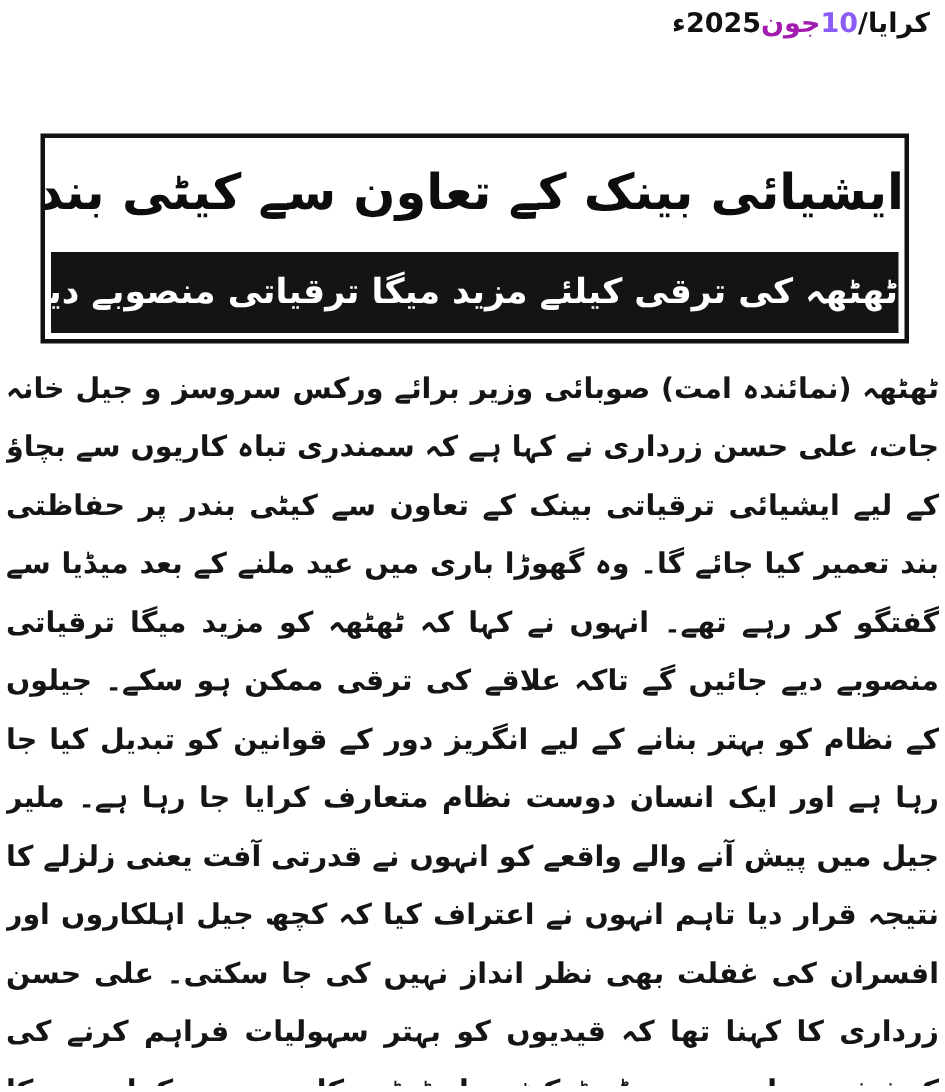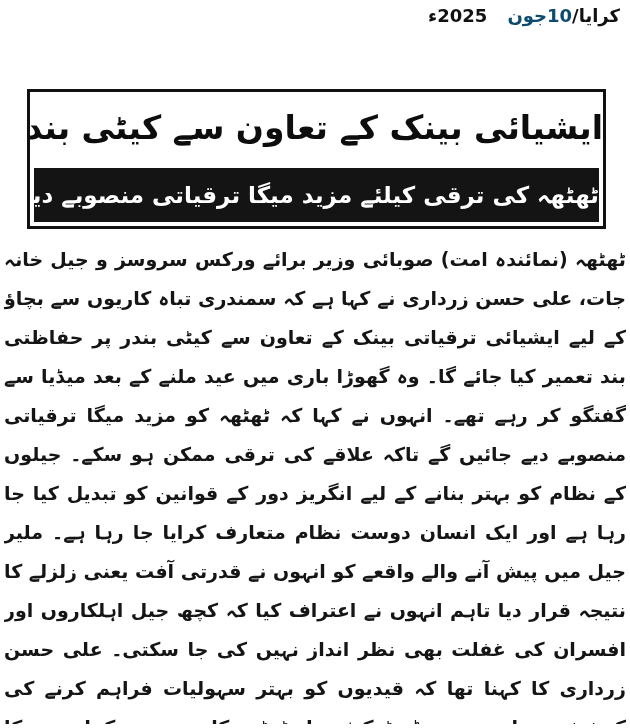--- a/index.html
+++ b/index.html
@@ -17,22 +17,22 @@
     position: absolute;
     top: 3px;
     right: 10px;
     text-align: right;
     direction: rtl;
     line-height: 1.45;
     font-size: 18px;
     font-weight: bold;
     white-space: nowrap;
   }
-  .masthead .day   { color: #0c4a6e; }
-  .masthead .month { color: #0c4a6e; margin-left: 20px; }
+  .masthead .day   { color: #8b5cf6; }
+  .masthead .month { color: #a21caf; }
   .masthead .paper { color: #0033cc; }
 
   
   .headline-box {
     position: absolute;
     top: 89px;
     left: 27px;
     width: 579px;
     height: 140px;
     border: 3px solid #111111;

